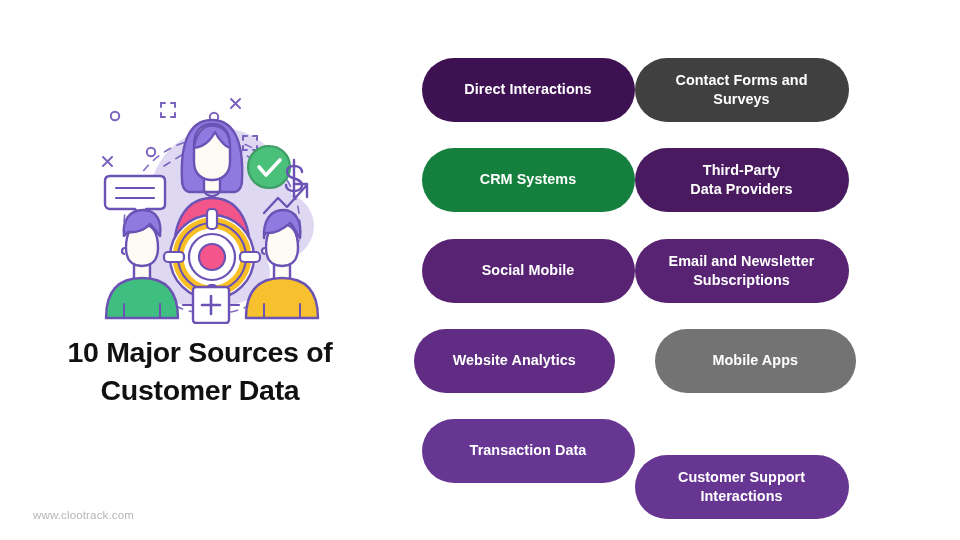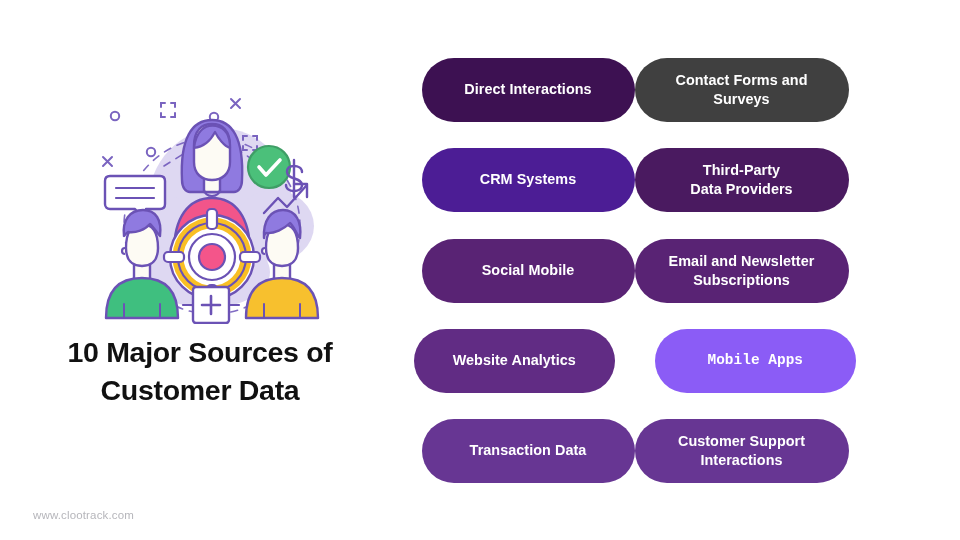--- a/index.html
+++ b/index.html
@@ -263,33 +263,33 @@
   </div>
 
   <div class="pill-grid">
 
     <div class="pill-row r0">
       <div class="pill col-left" style="background: rgb(61, 17, 82);">Direct Interactions</div>
       <div class="pill col-right" style="background: #404040;">Contact Forms and<br>Surveys</div>
     </div>
 
     <div class="pill-row r1">
-      <div class="pill col-left" style="background: #4c1d95;">CRM Systems</div>
+      <div class="pill col-left" style="background: #15803d;">CRM Systems</div>
       <div class="pill col-right" style="background: rgb(74, 26, 96);">Third-Party<br>Data Providers</div>
     </div>
 
     <div class="pill-row r2">
       <div class="pill col-left" style="background: rgb(89, 35, 116);">Social Mobile</div>
       <div class="pill col-right" style="background: rgb(89, 35, 116);">Email and Newsletter<br>Subscriptions</div>
     </div>
 
     <div class="pill-row r3">
       <div class="pill col-left" style="background: rgb(97, 44, 132);">Website Analytics</div>
-      <div class="pill col-right" style="background: #8b5cf6; font-family: Liberation Mono, monospace;">Mobile Apps</div>
+      <div class="pill col-right" style="background: #737373;">Mobile Apps</div>
     </div>
 
     <div class="pill-row r4">
       <div class="pill col-left" style="background: rgb(103, 54, 147);">Transaction Data</div>
-      <div class="pill col-right" style="background: rgb(103, 54, 147);">Customer Support<br>Interactions</div>
+      <div class="pill col-right" style="background: rgb(103, 54, 147); margin-top: 36px;">Customer Support<br>Interactions</div>
     </div>
 
   </div>
 </div>
 
 </body></html>

